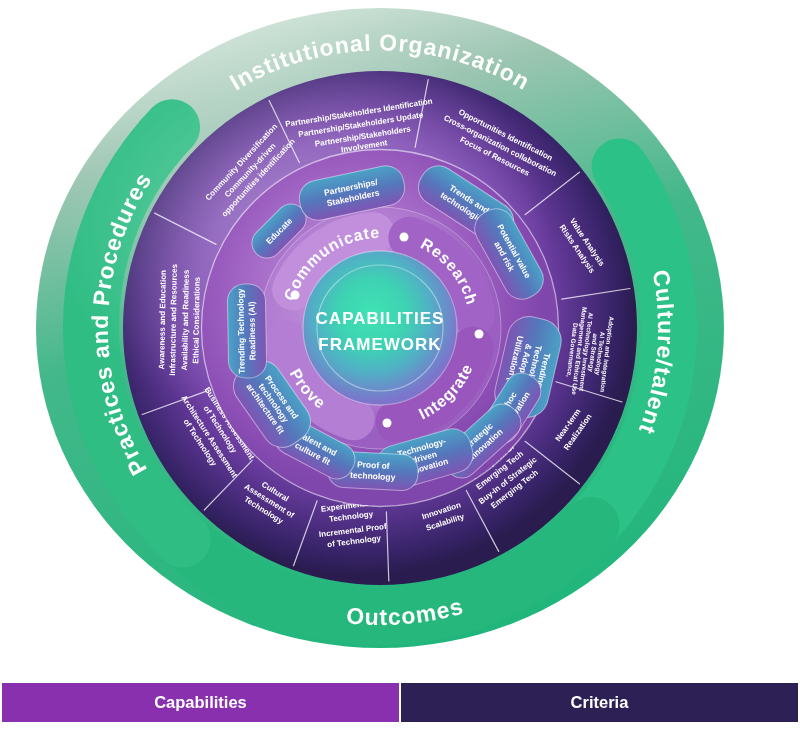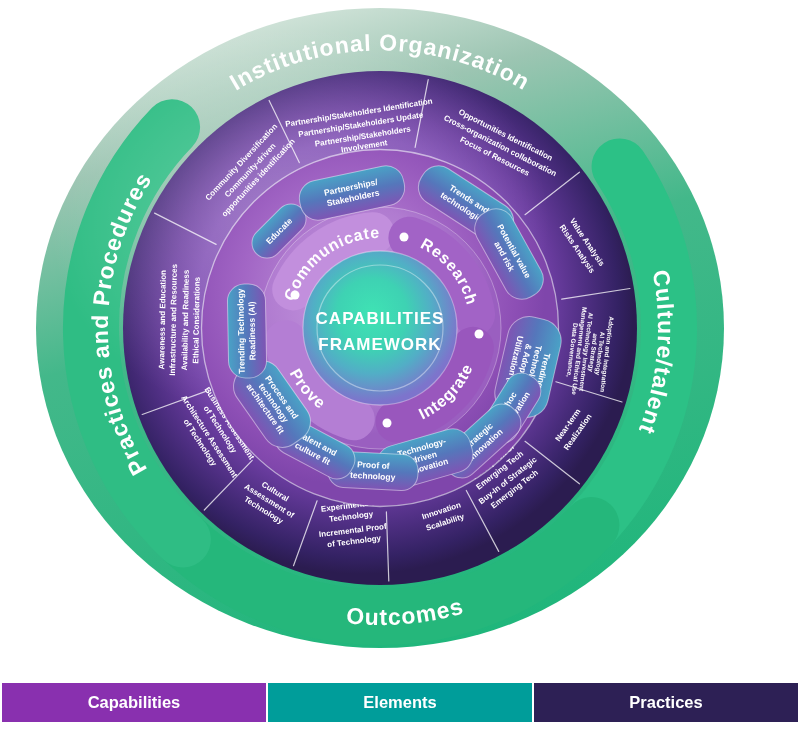--- a/index.html
+++ b/index.html
@@ -215,19 +215,16 @@
   <text class="dim-label" text-anchor="middle"><textPath href="#arcRight" startOffset="50%">Culture/talent</textPath></text>
   <text class="dim-label" text-anchor="middle"><textPath href="#arcBottom" startOffset="50%">Outcomes</textPath></text>
   <text class="dim-label" text-anchor="middle"><textPath href="#arcLeft" startOffset="50%">Practices and Procedures</textPath></text>
 </svg>
 </div>
 
 <div class="legend">
   <div class="legend-item" style="background: rgb(137, 48, 175);">
       <span>Capabilities</span>
     </div>
-  <div class="legend-item" style="background: rgb(0, 157, 154);">
-      <span>Elements</span>
-    </div>
   <div class="legend-item" style="background: rgb(45, 32, 85);">
-      <span>Practices</span>
+      <span>Criteria</span>
     </div>
 </div>
 
 </body></html>

